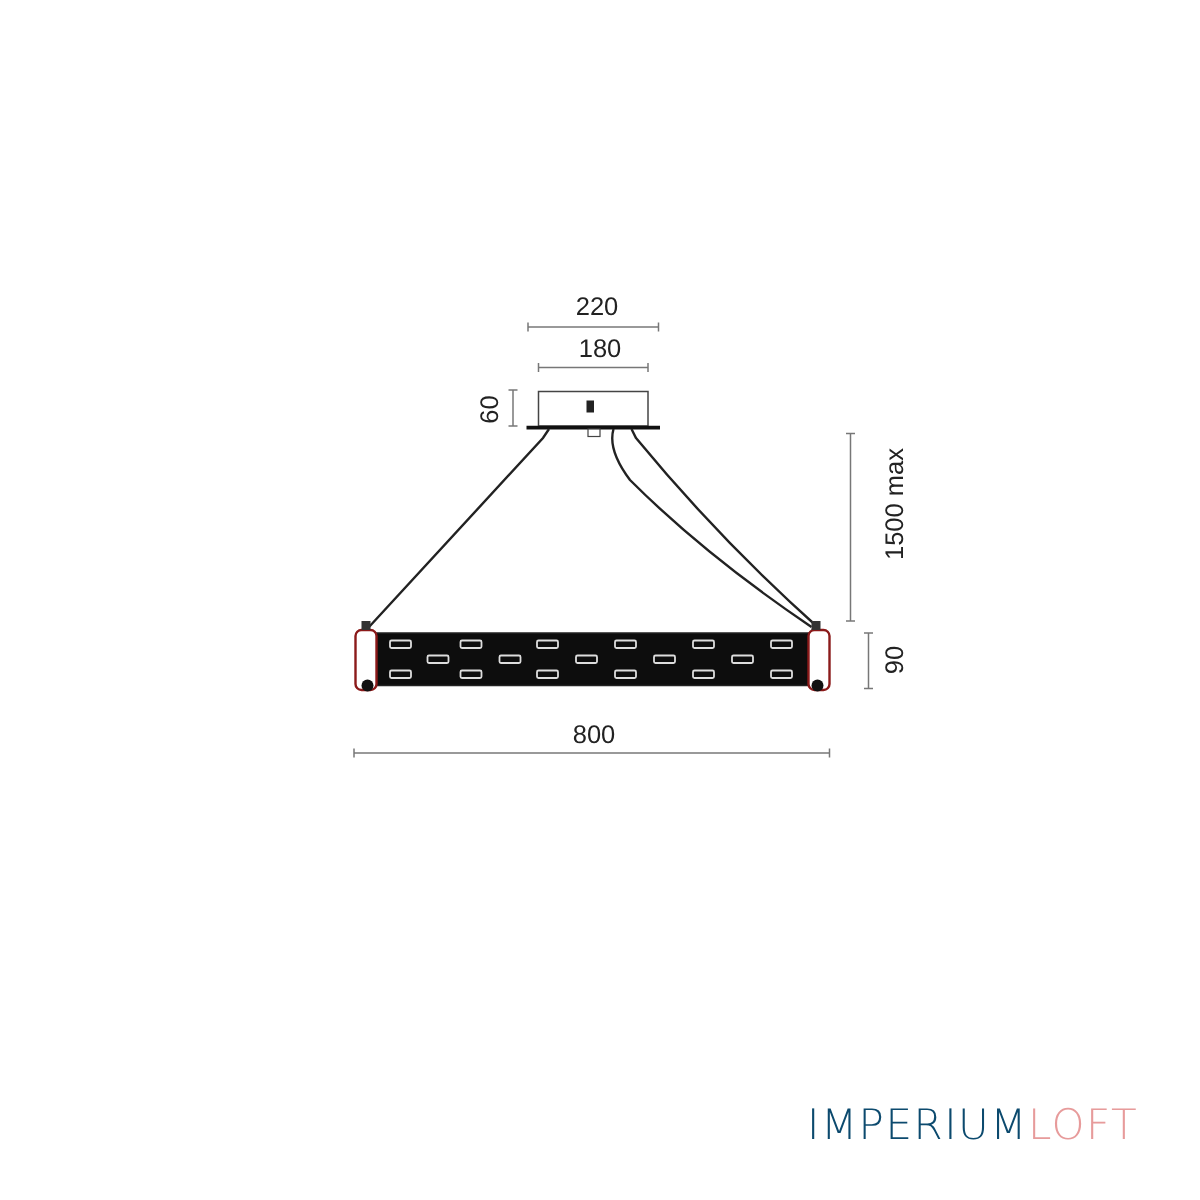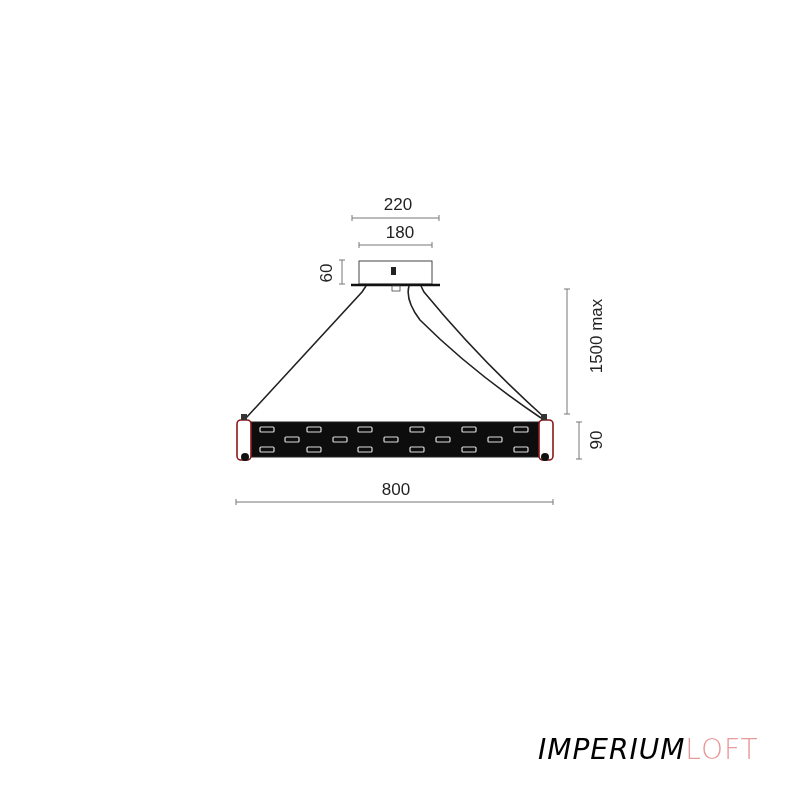--- a/index.html
+++ b/index.html
@@ -1,21 +1,21 @@
 <!DOCTYPE html>
 <html><head>
 <meta charset="utf-8">
 <style>
   html, body { margin: 0; padding: 0; background: #ffffff; }
   body { width: 800px; height: 800px; position: relative; overflow: hidden; font-family: "Liberation Sans", sans-serif; }
   #drawing { position: absolute; left: 0; top: 0; width: 800px; height: 800px; }
   .dim-text { font-family: "Liberation Sans", sans-serif; font-size: 17px; fill: #222; }
   .dimline { stroke: #777; stroke-width: 1; fill: none; }
   .logo { position: absolute; left: 538px; top: 733px; font-family: "DejaVu Sans", sans-serif; font-size: 28px; letter-spacing: 1px; font-weight: 300; }
-  .logo .a { color: #000000; font-style: italic; }
+  .logo .a { color: #0c4a6e; }
   .logo .b { color: #e79b9b; }
 </style>
 </head>
 <body>
 
 <svg id="drawing" viewBox="0 0 800 800" xmlns="http://www.w3.org/2000/svg">
 
   <g>
     <text class="dim-text" x="398" y="210" text-anchor="middle">220</text>
     <line class="dimline" x1="352" y1="218" x2="439" y2="218"></line>

